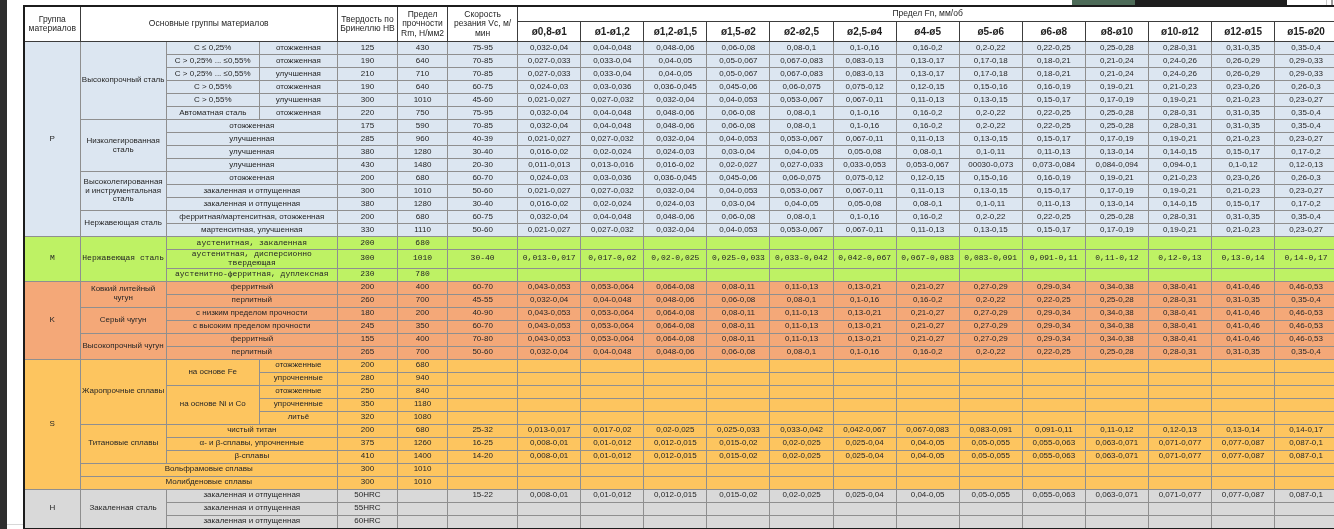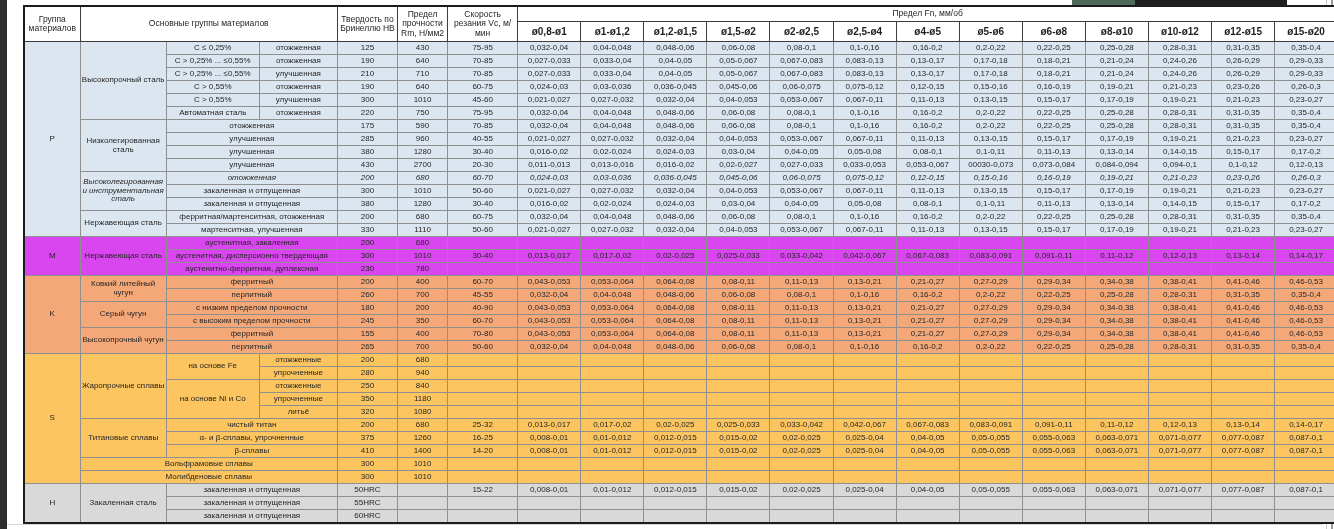--- a/index.html
+++ b/index.html
@@ -14,23 +14,23 @@
   #bottom-grid-line{position:absolute;left:7px;top:524px;width:1316px;height:1px;background:#d8d8d8;}
 
   table#tbl{position:absolute;left:23px;top:5px;width:1316px;border-collapse:collapse;table-layout:fixed;
             border:2px solid #1c1c1c;}
   #tbl th,#tbl td{border:1px solid #8f8f8f;padding:0 1px;text-align:center;vertical-align:middle;
                   overflow:hidden;white-space:normal;overflow-wrap:break-word;line-height:1.1;}
   #tbl thead th{background:#ffffff;font-weight:normal;font-size:8.5px;border:1px solid #3c3c3c;color:#1f1f1f;}
   #tbl thead tr.feed-title-row th{height:14px;}
   #tbl thead tr.dia-row th{height:19px;font-weight:bold;font-size:10px;text-align:center;}
   #tbl tbody td{font-size:8px;height:12px;color:#262626;}
-  tr.tall td{height:47px;font-style:italic;}
+  tr.tall td{height:47px;}
   tr.p td{background:#dce6f1;}
-  tr.m td{background:#d946ef;}
+  tr.m td{background:#bef264;font-family:Liberation Mono, monospace;}
   tr.k td{background:#f4a878;}
   tr.s td{background:#fdc55f;}
   tr.h td{background:#d9d9d9;}
   tr.sec td{border-top:2px solid #1c1c1c;}
   tr.sub td{border-top:1.5px solid #3a3a3a;}
   td.grp{font-size:8px;}
   td.mat,td.sub,td.treat{font-size:8px;margin-left:28px;}
 </style>
 </head>
 <body>
@@ -231,21 +231,21 @@
           <td>0,22-0,25</td>
           <td>0,25-0,28</td>
           <td>0,28-0,31</td>
           <td>0,31-0,35</td>
           <td>0,35-0,4</td>
         </tr>
         <tr class="p">
           <td colspan="2" class="treat">улучшенная</td>
           <td class="hb">285</td>
           <td class="rm">960</td>
-          <td class="vc">40-55</td>
+          <td class="vc">40-39</td>
           <td>0,021-0,027</td>
           <td>0,027-0,032</td>
           <td>0,032-0,04</td>
           <td>0,04-0,053</td>
           <td>0,053-0,067</td>
           <td>0,067-0,11</td>
           <td>0,11-0,13</td>
           <td>0,13-0,15</td>
           <td>0,15-0,17</td>
           <td>0,17-0,19</td>
@@ -268,21 +268,21 @@
           <td>0,1-0,11</td>
           <td>0,11-0,13</td>
           <td>0,13-0,14</td>
           <td>0,14-0,15</td>
           <td>0,15-0,17</td>
           <td>0,17-0,2</td>
         </tr>
         <tr class="p">
           <td colspan="2" class="treat">улучшенная</td>
           <td class="hb">430</td>
-          <td class="rm">2700</td>
+          <td class="rm">1480</td>
           <td class="vc">20-30</td>
           <td>0,011-0,013</td>
           <td>0,013-0,016</td>
           <td>0,016-0,02</td>
           <td>0,02-0,027</td>
           <td>0,027-0,033</td>
           <td>0,033-0,053</td>
           <td>0,053-0,067</td>
           <td>00030-0,073</td>
           <td>0,073-0,084</td>

